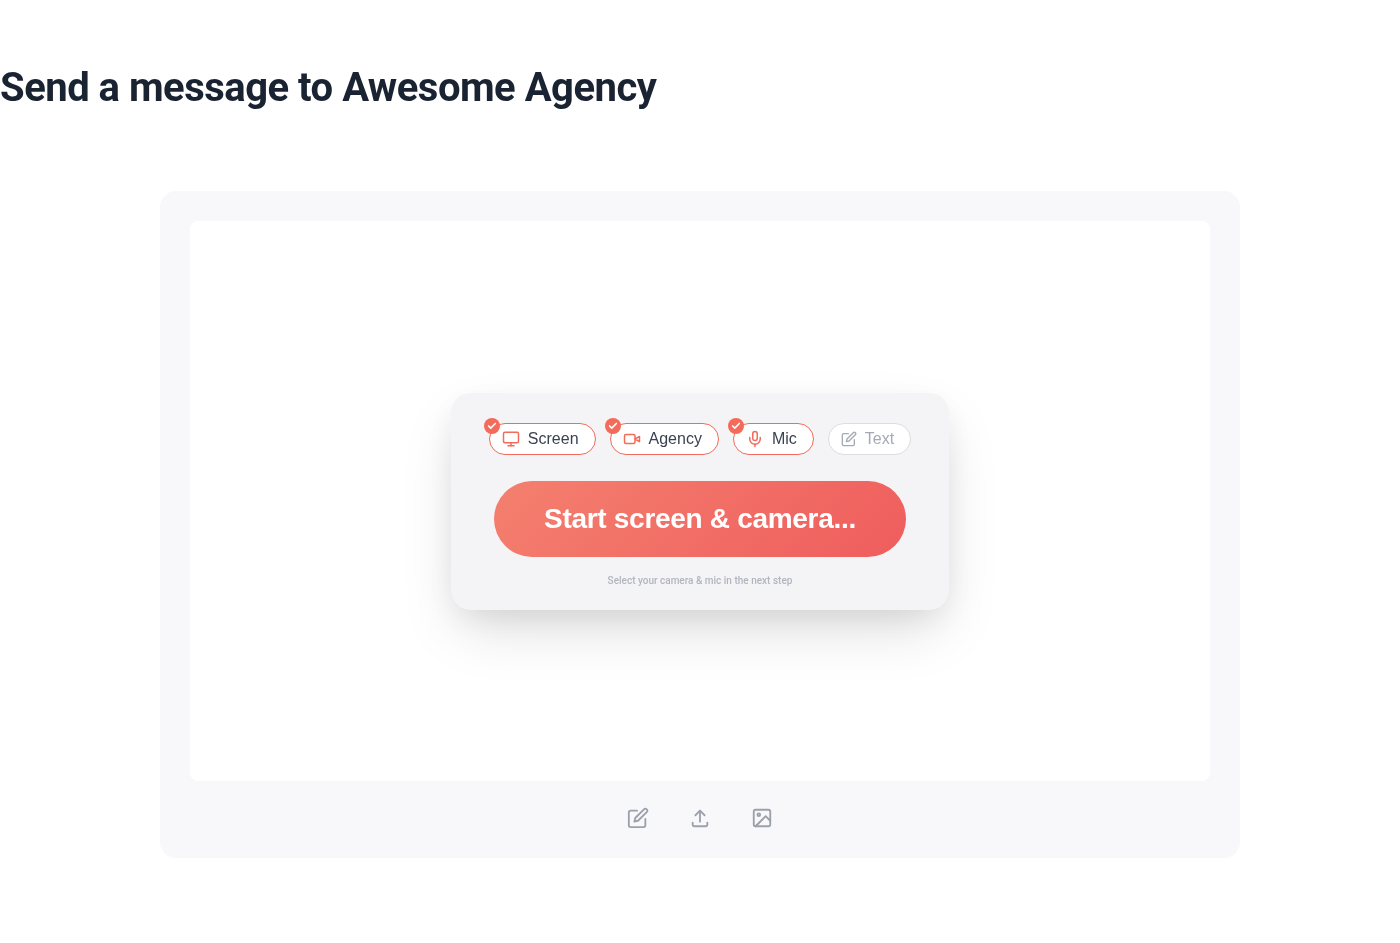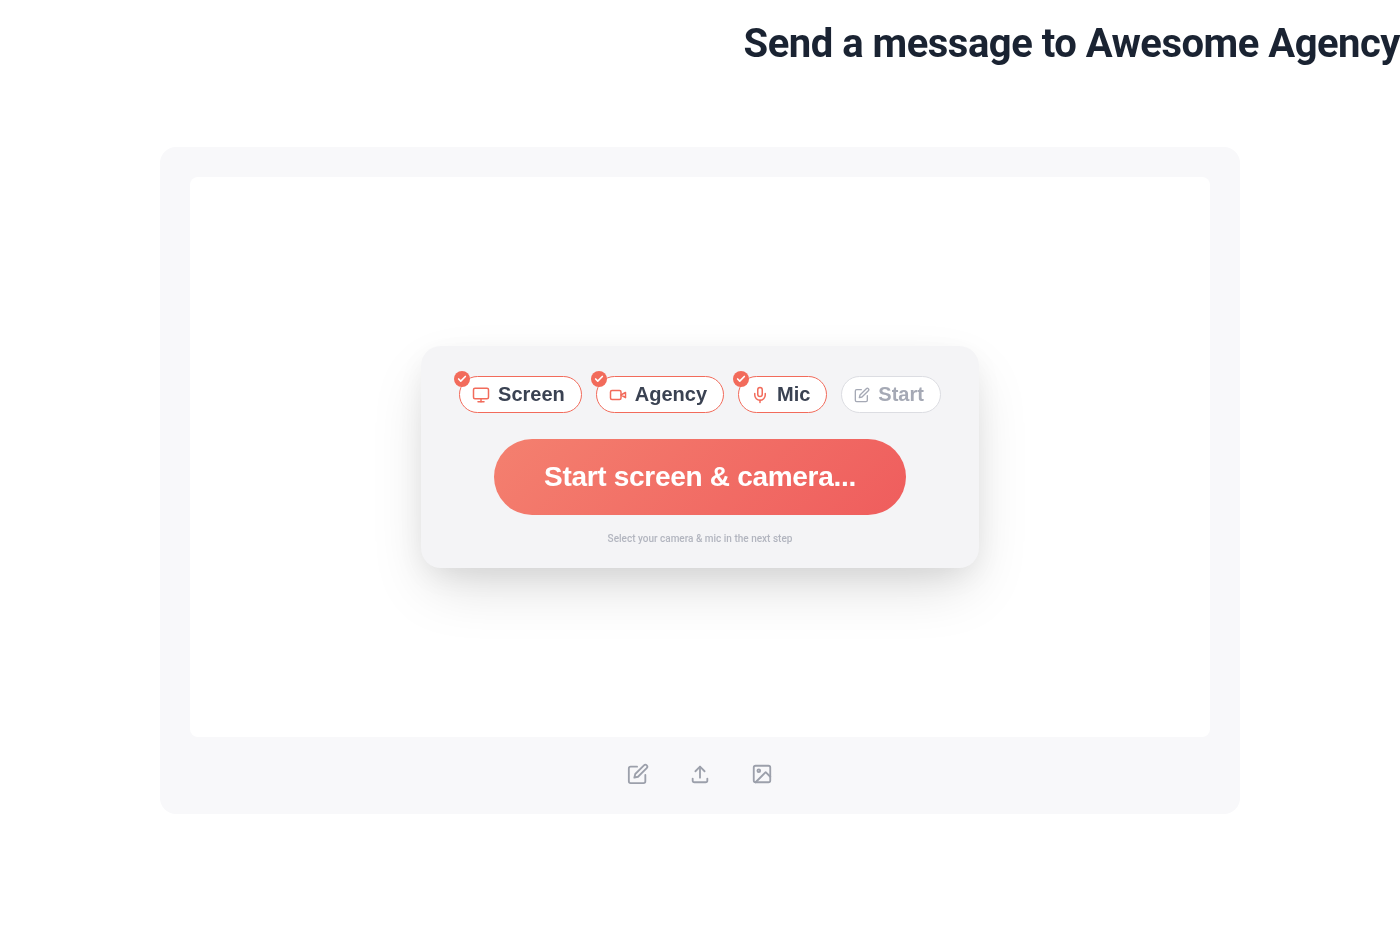--- a/index.html
+++ b/index.html
@@ -10,25 +10,25 @@
     
     body {
       font-family: -apple-system, BlinkMacSystemFont, 'Segoe UI', Roboto, Helvetica, Arial, sans-serif;
       background: #ffffff;
       width: 1400px;
       height: 943px;
       overflow: hidden;
     }
     
     .page-title {
-      text-align: right;
+      text-align: left;
       font-size: 40px;
       font-weight: 700;
       color: #1a2332;
-      padding-top: 20px;
+      padding-top: 64px;
       letter-spacing: -0.5px;
     }
     
     .outer-container {
       width: 1080px;
       margin: 80px auto 0;
       background: #f8f8fa;
       border-radius: 16px;
       padding: 30px 30px 0 30px;
     }
@@ -62,22 +62,22 @@
     .chip {
       position: relative;
       display: flex;
       align-items: center;
       gap: 8px;
       padding: 6px 16px 6px 12px;
       border-radius: 999px;
       border: 1.5px solid #f26b5b;
       background: #ffffff;
       cursor: pointer;
-      font-size: 20px;
-      font-weight: 700;
+      font-size: 16px;
+      font-weight: 400;
       color: #3a4252;
     }
     
     .chip.inactive {
       border-color: #dcdde2;
       color: #a5a9b5;
     }
     
     .chip .chip-icon {
       display: flex;
@@ -210,21 +210,21 @@
         </button>
 
         <button class="chip inactive">
 
           <span class="chip-icon">
             <svg width="16" height="16" viewBox="0 0 24 24" fill="none" stroke="currentColor" stroke-width="2" stroke-linecap="round" stroke-linejoin="round">
               <path d="M11 4H4a2 2 0 0 0-2 2v14a2 2 0 0 0 2 2h14a2 2 0 0 0 2-2v-7"></path>
               <path d="M18.5 2.5a2.121 2.121 0 0 1 3 3L12 15l-4 1 1-4 9.5-9.5z"></path>
             </svg>
           </span>
-          <span>Start</span>
+          <span>Text</span>
         </button>
 
       </div>
 
       <button class="start-button">Start screen &amp; camera...</button>
 
       <div class="helper-text">Select your camera &amp; mic in the next step</div>
 
     </div>
 

